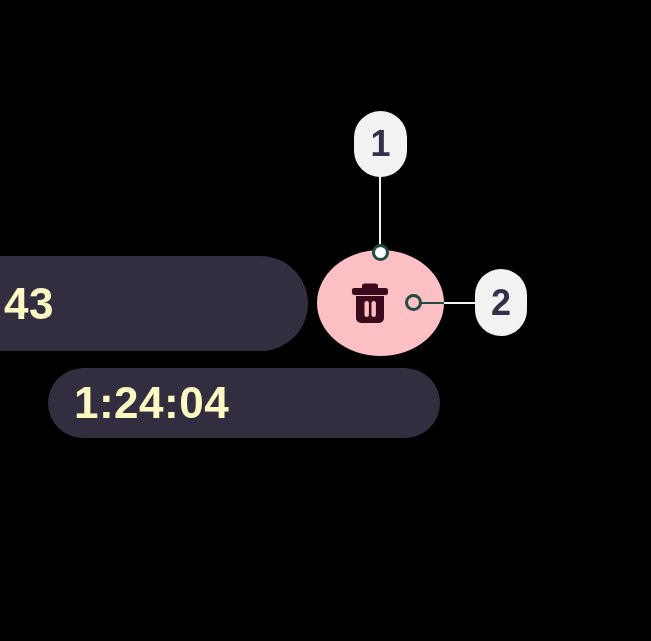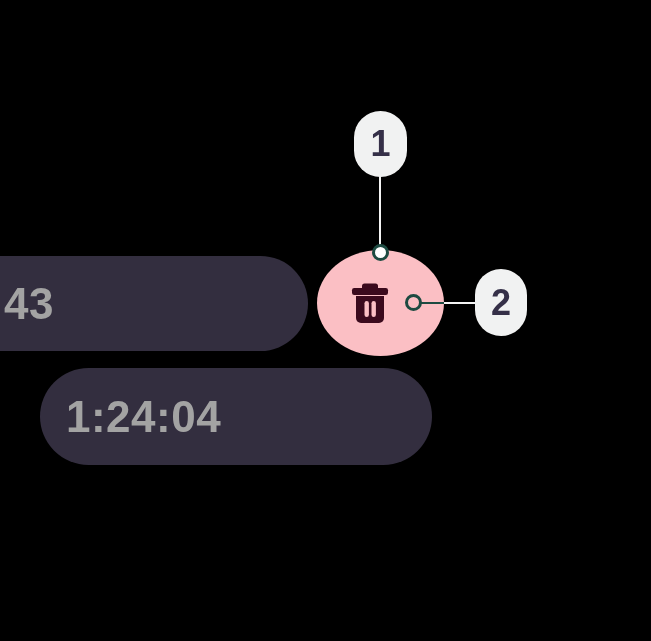--- a/index.html
+++ b/index.html
@@ -24,38 +24,38 @@
     position: absolute;
     background: #332E3F;
     border-radius: 999px;
     display: flex;
     align-items: center;
     box-sizing: border-box;
   }
   .pill-bar .pill-text {
     font-size: 44px;
     font-weight: 700;
-    color: #a3a3a3;
+    color: #fef9c3;
     letter-spacing: 0.5px;
     white-space: nowrap;
     font-family: "Liberation Sans", sans-serif;
   }
 
   #bar-count {
     left: -120px;
     top: 256px;
     width: 428px;
     height: 95px;
     padding-left: 124px;
   }
   #bar-duration {
-    left: 40px;
+    left: 48px;
     top: 368px;
     width: 392px;
-    height: 97px;
+    height: 70px;
     padding-left: 26px;
   }
 
   
   #delete-bubble {
     position: absolute;
     left: 317px;
     top: 250px;
     width: 127px;
     height: 106px;

